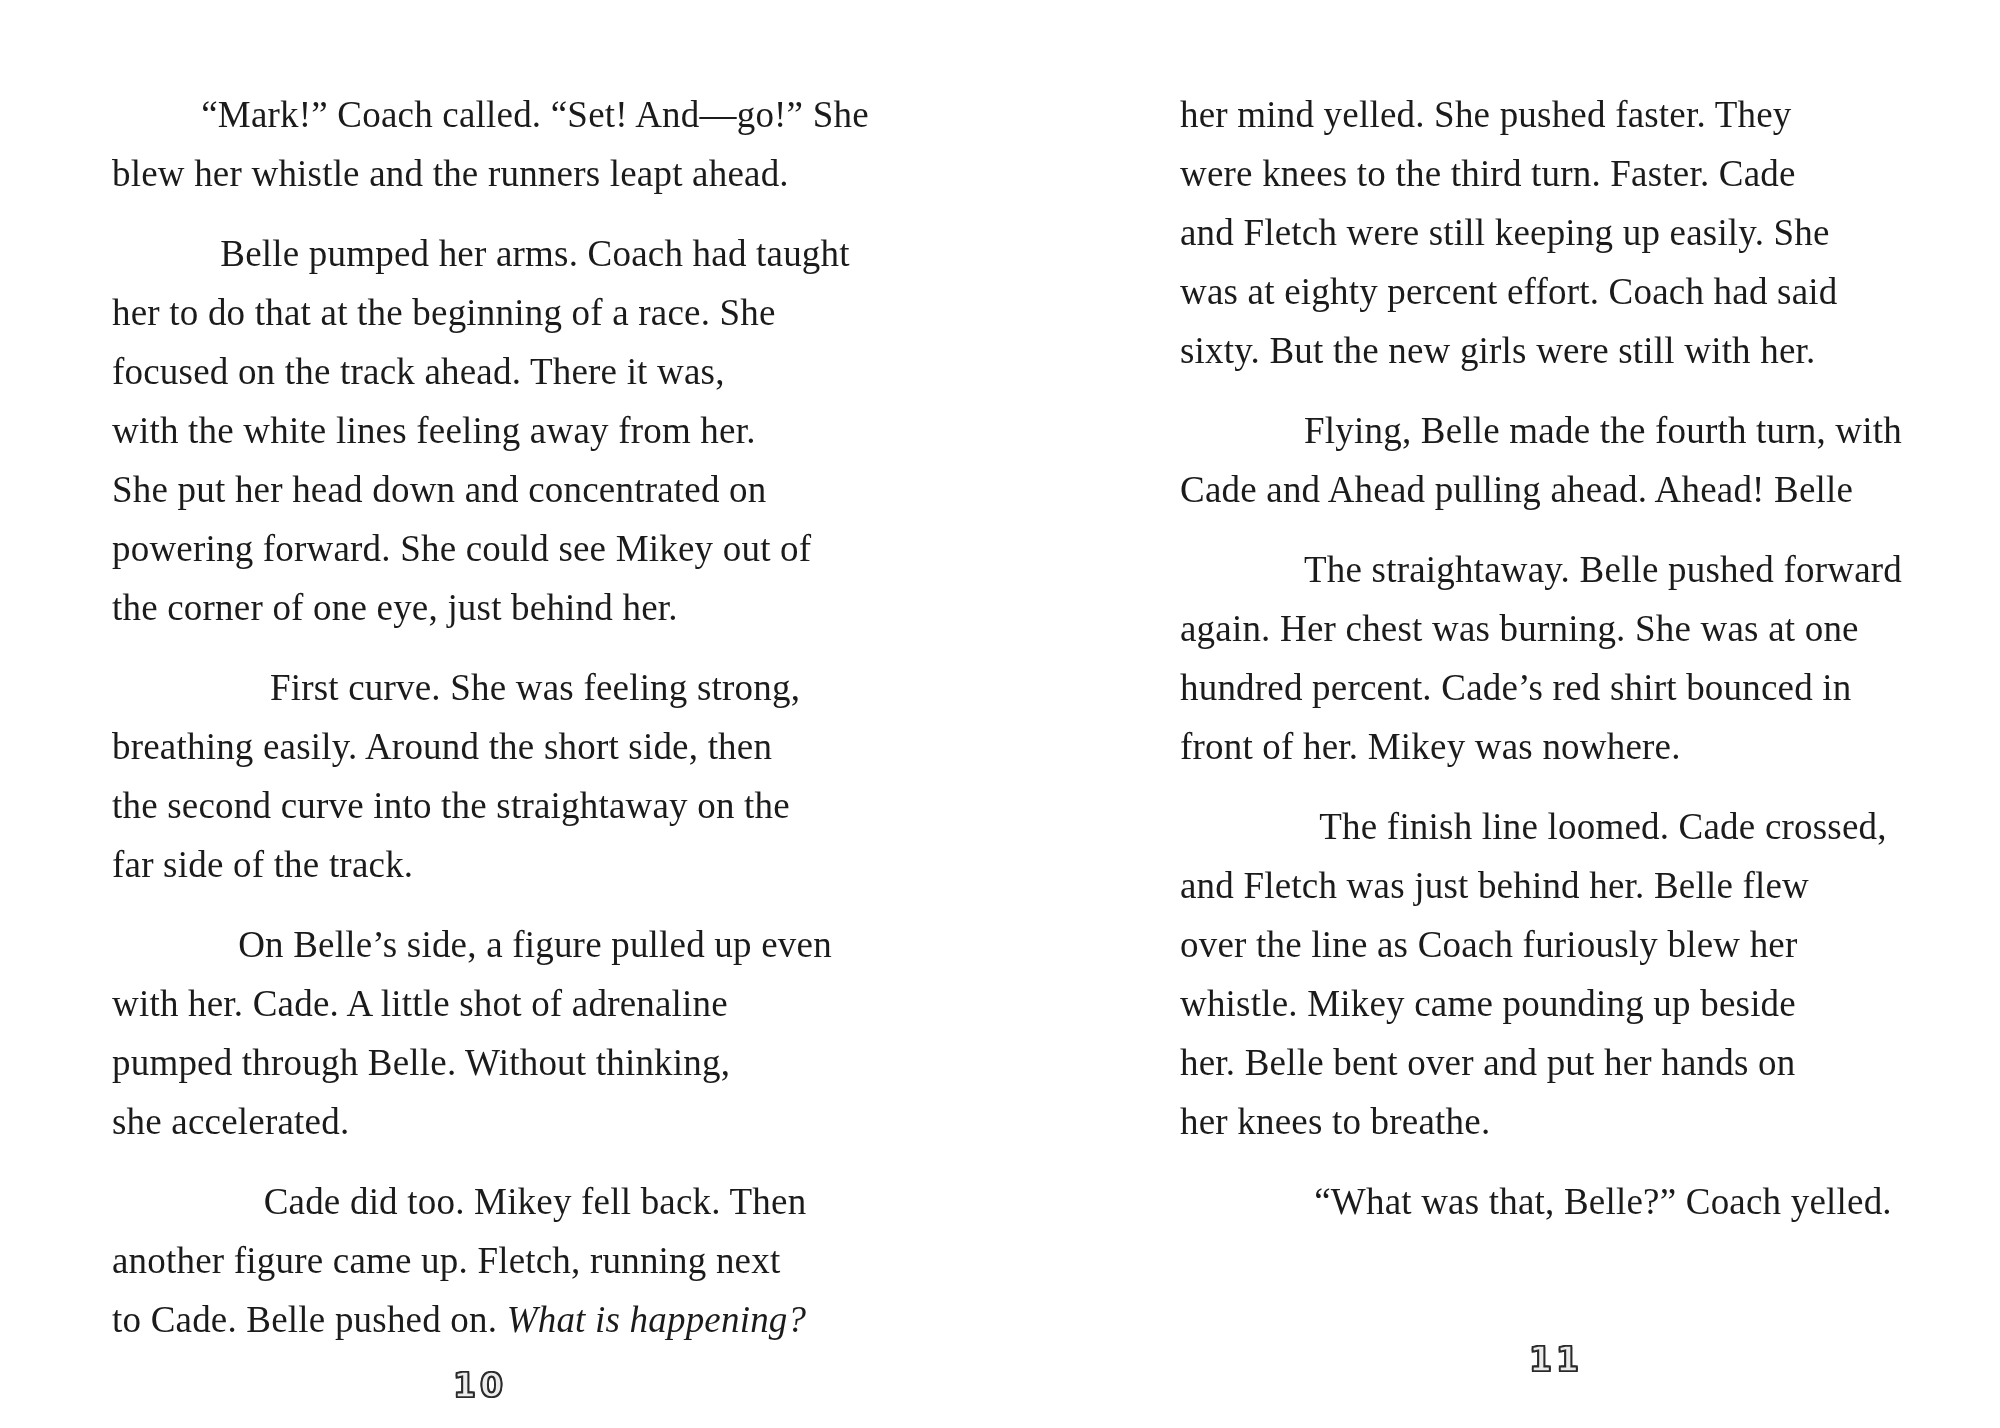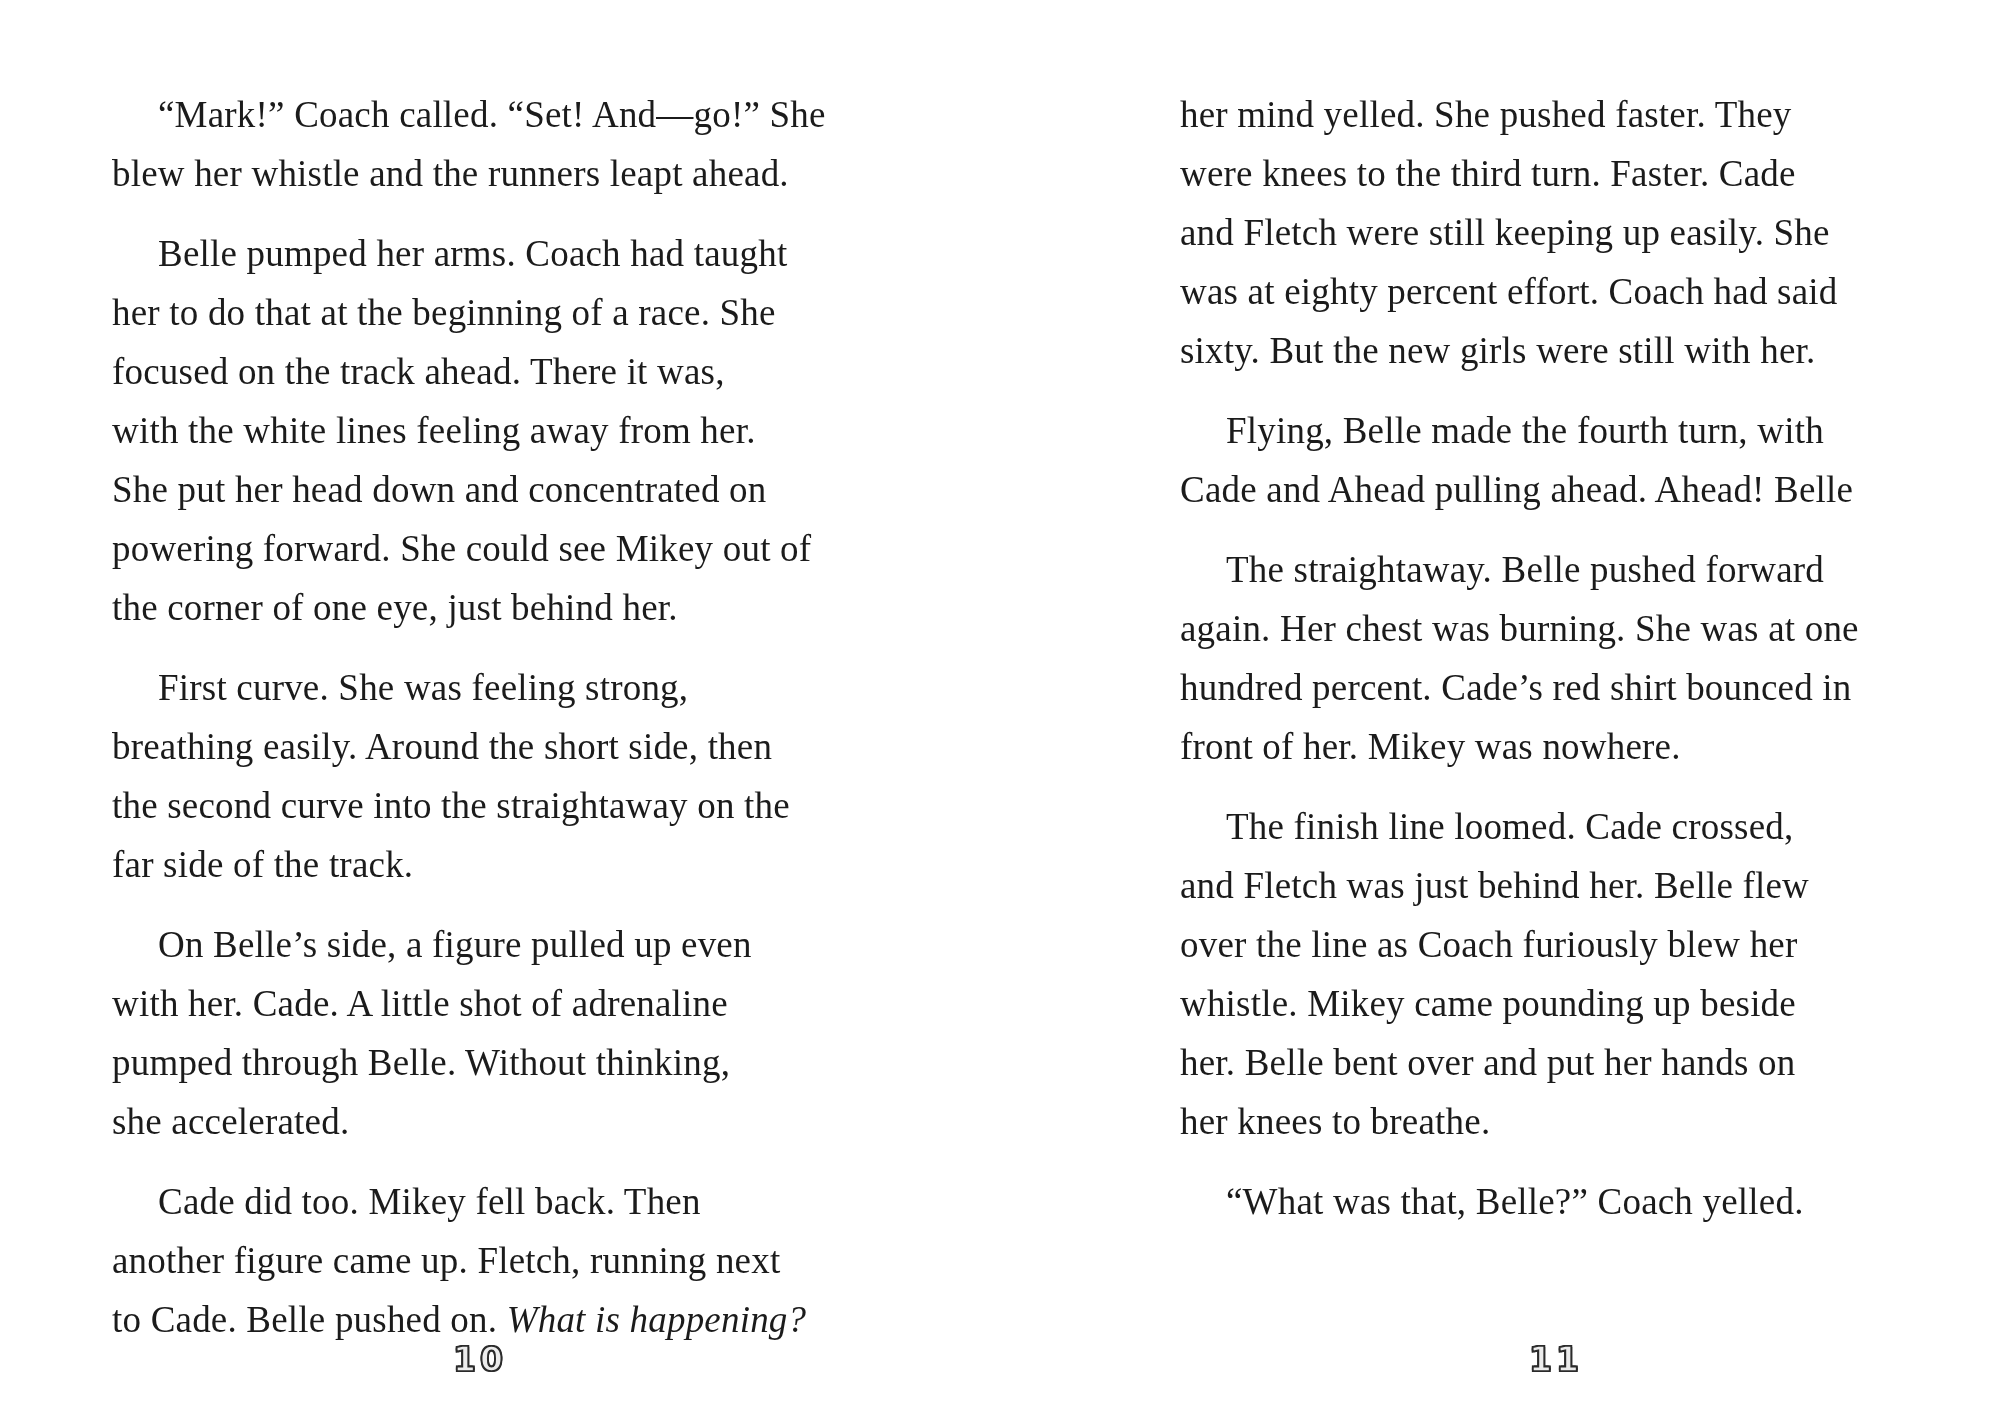--- a/index.html
+++ b/index.html
@@ -26,41 +26,41 @@
 
   .para { margin: 0; }
   .para + .para { margin-top: 21px; }
 
   .line {
     font-size: 37px;
     line-height: 59px;
     white-space: nowrap;
     letter-spacing: 0.2px;
   }
-  .line.indent { text-indent: 46px; }
+  .line.indent { text-indent: 46px; text-align: center; }
   .line em { font-style: italic; }
 
   .pagenum {
     position: absolute;
     top: 1340px;
     width: 800px;
     text-align: center;
     font-family: "DejaVu Sans", sans-serif;
     font-weight: 700;
     font-size: 33px;
     letter-spacing: 4px;
     color: #ececec;
     -webkit-text-stroke: 1.7px #2b2b2b;
     text-shadow:
       -1px -1px 0 #2b2b2b,
        1px -1px 0 #2b2b2b,
       -1px  1px 0 #2b2b2b,
        1px  1px 0 #2b2b2b;
   }
-  .pagenum.left  { left: 80px; }
+  .pagenum.left  { left: 80px; margin-top: 26px; }
   .pagenum.right { left: 1156px; }
 </style>
 </head>
 <body>
 
 <div class="spread">
 
   <div class="page-col left">
       <div class="para">
         <div class="line indent"><span>“Mark!” Coach called. “Set! And—go!” She</span></div>

